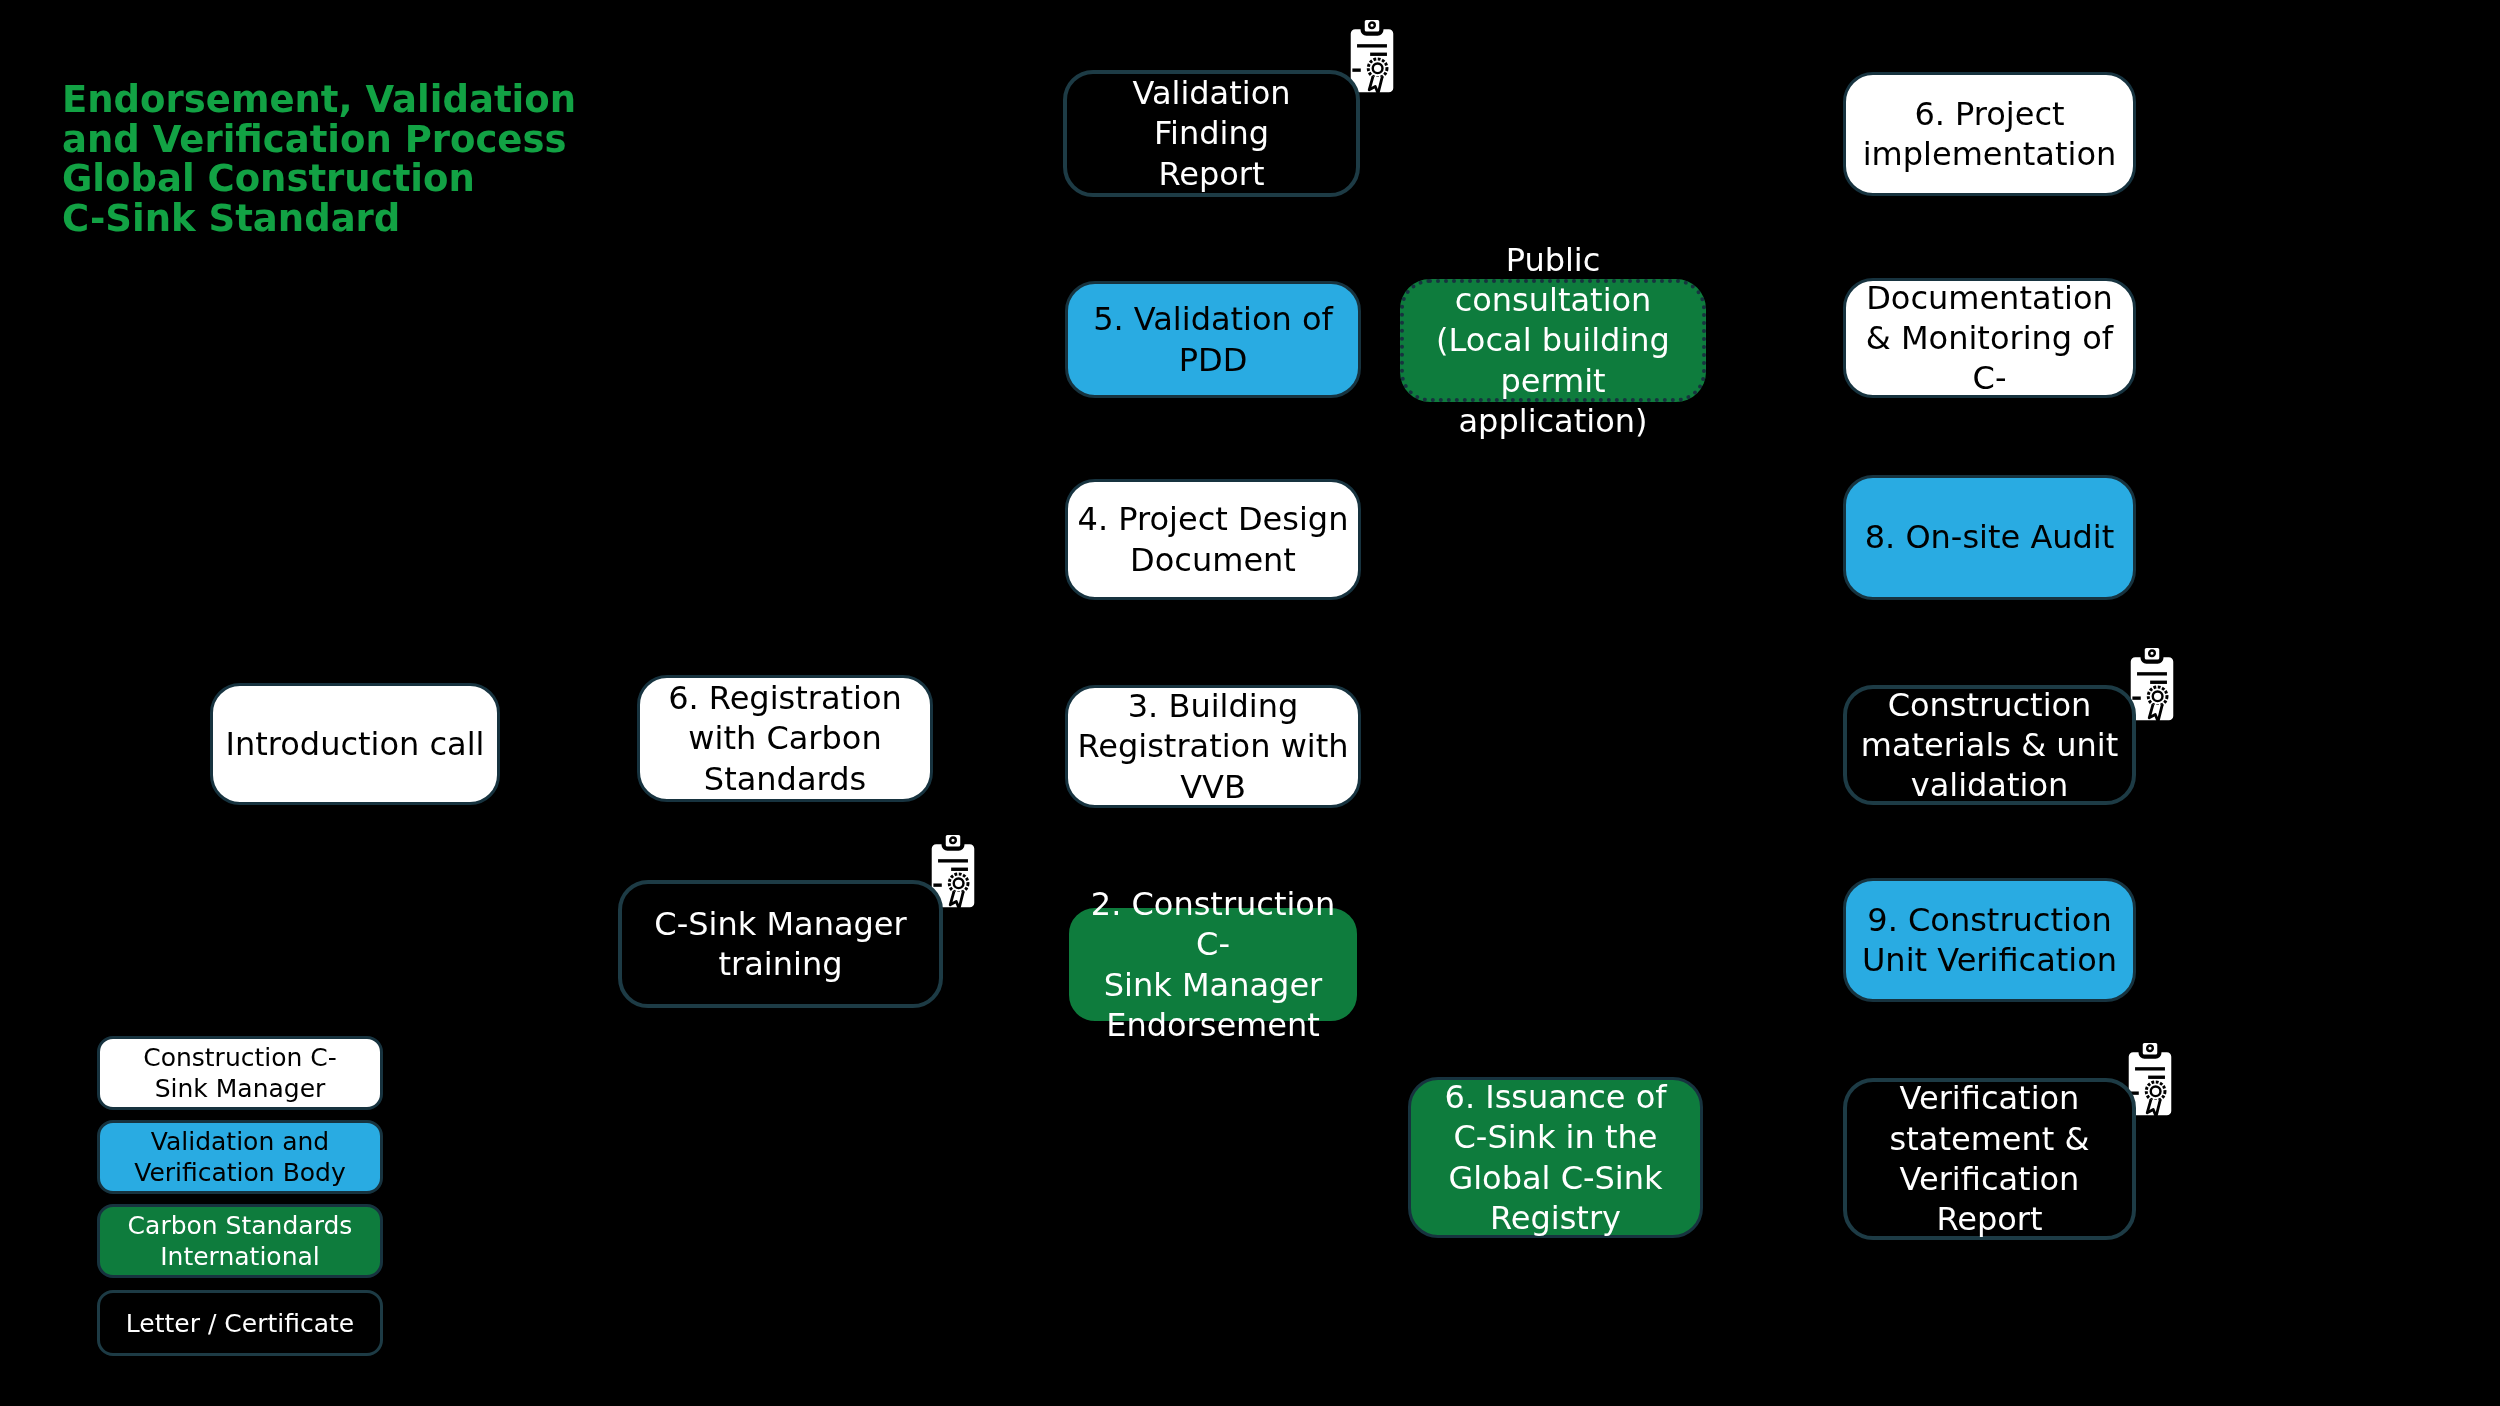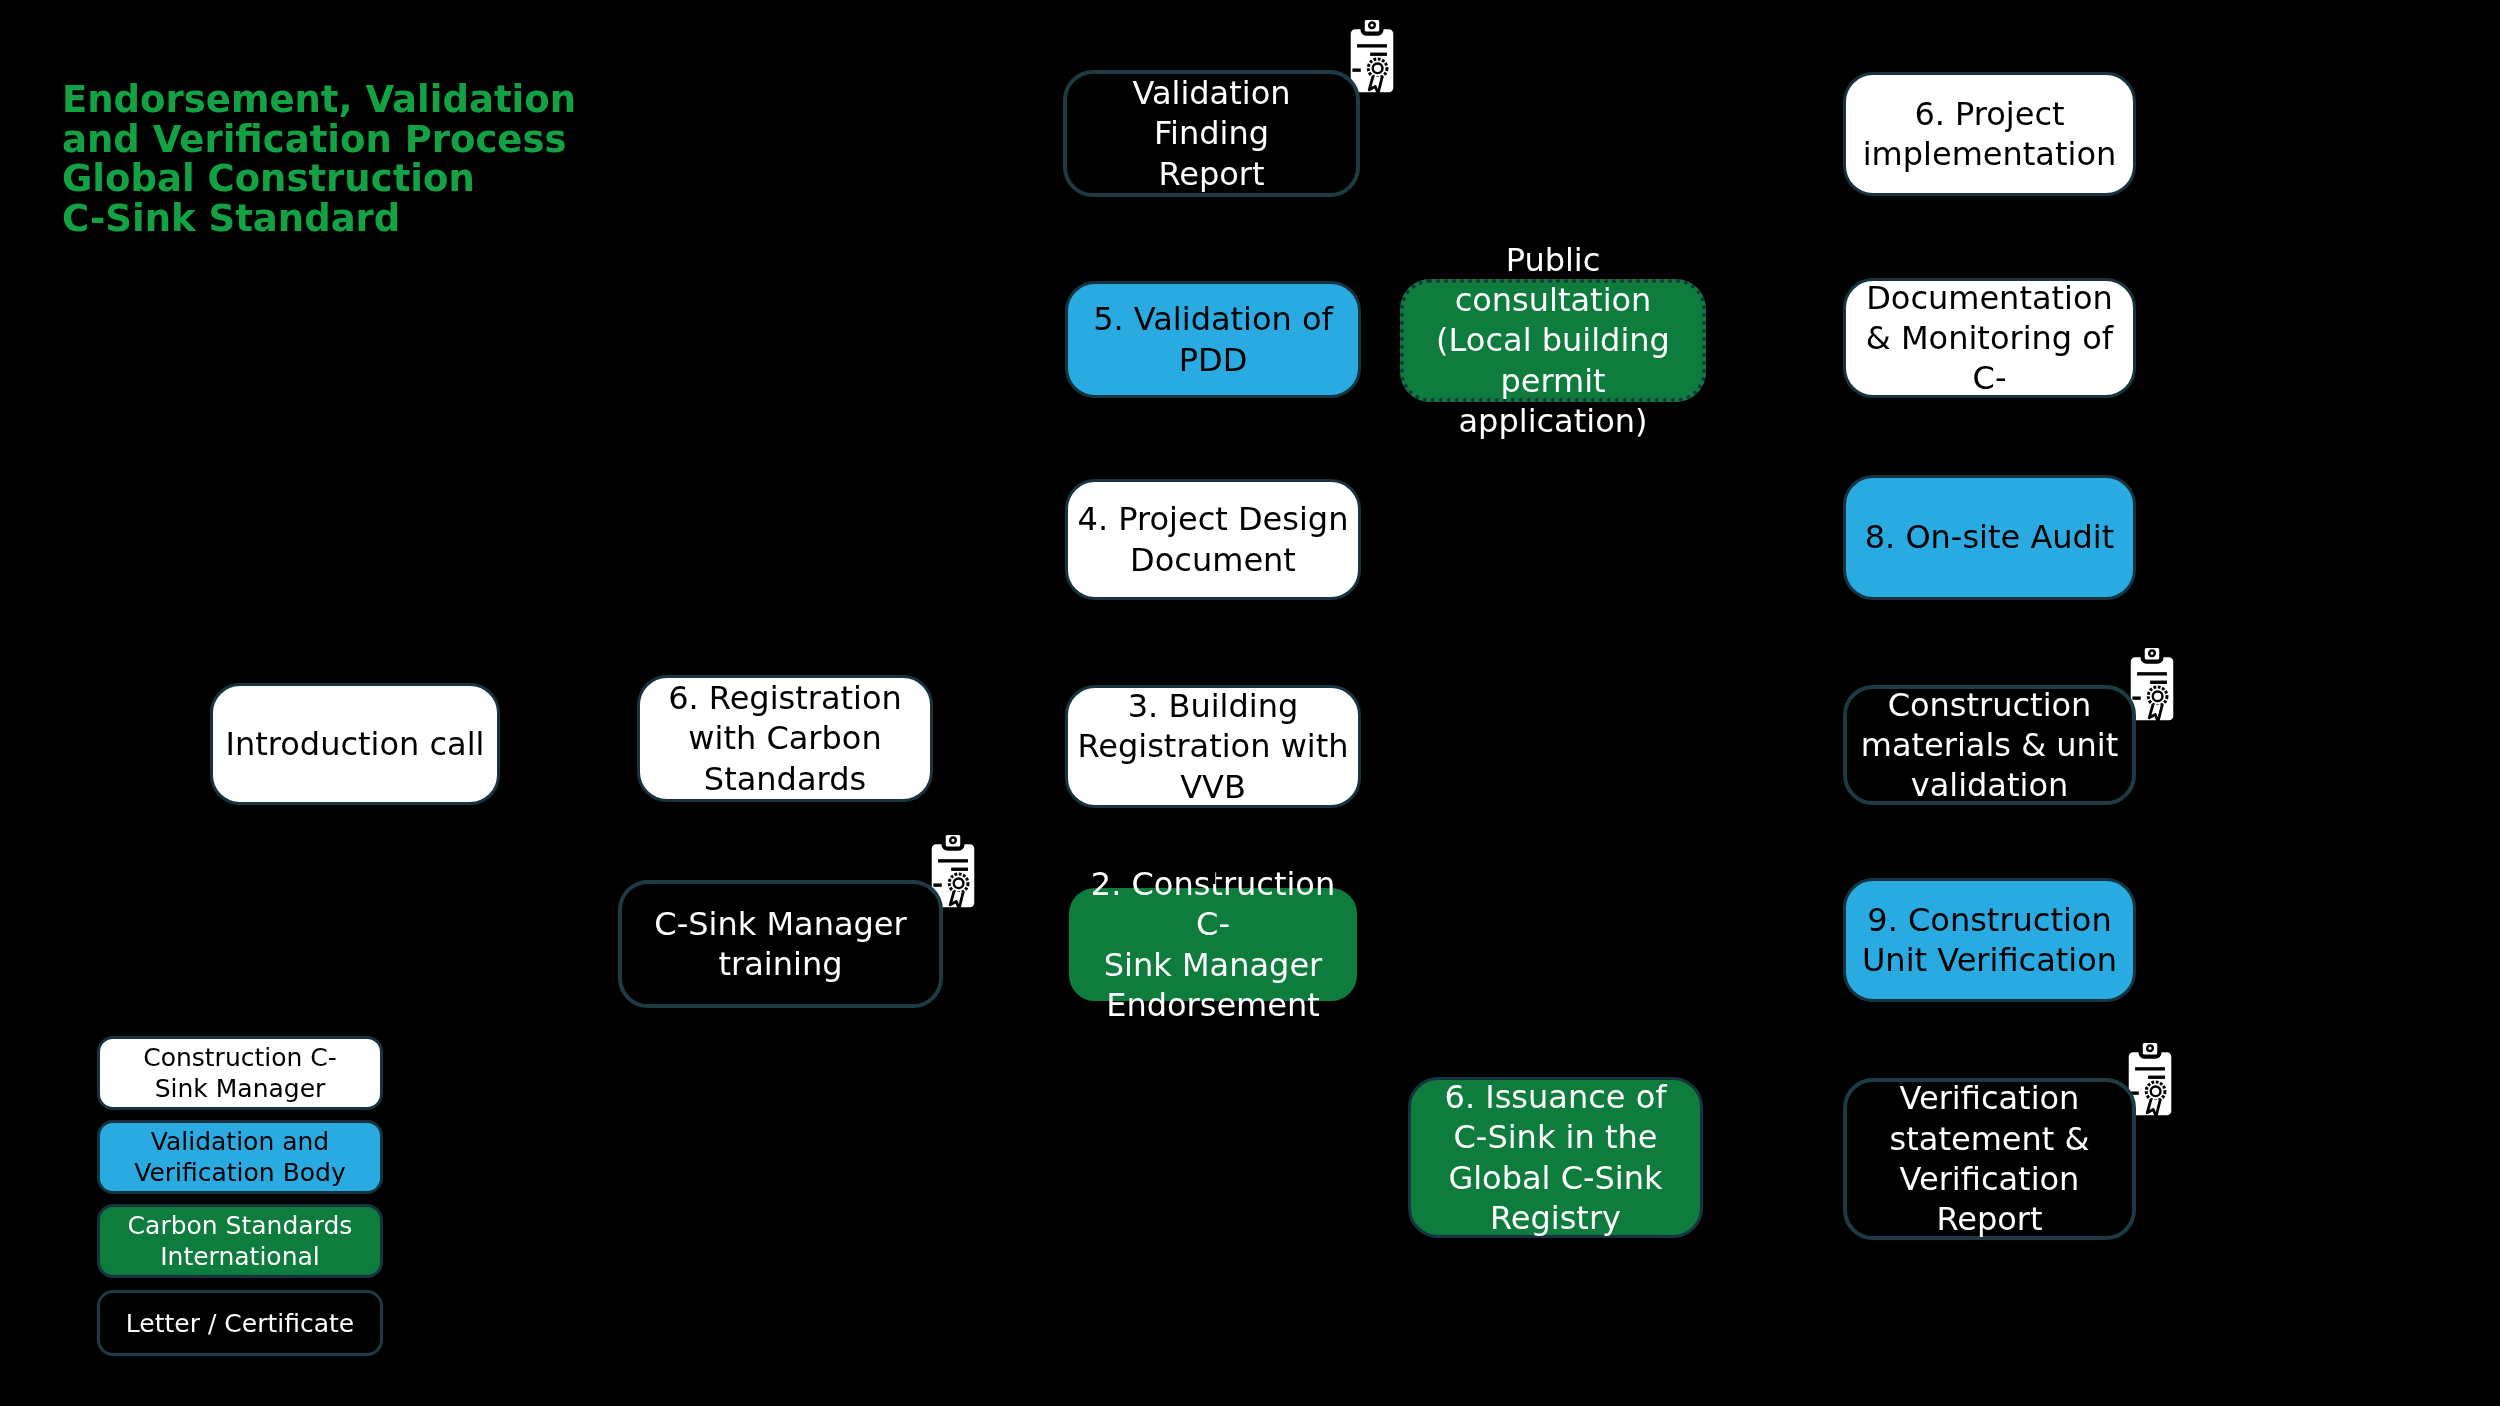--- a/index.html
+++ b/index.html
@@ -15,21 +15,21 @@
   .node{
     position:absolute;z-index:2;box-sizing:border-box;
     display:flex;align-items:center;justify-content:center;text-align:center;
     white-space:pre-line;border:3.5px solid #17333F;border-radius:30px;
     font-size:32px;line-height:1.26;padding:4px 8px;color:#000;background:#fff;
   }
   .white{background:#ffffff;color:#000;}
   .blue{background:#29ABE2;color:#000;}
   .green{background:#0E7C3D;color:#fff;}
   .black{background:#000000;color:#fff;border-color:#1D3B45;border-width:4px;}
-  .border-black{border-color:#000000;border-width:4px;}
+  .border-black{border-color:#000000;border-width:4px;margin-top:20px;}
   .dotted{border:4px dotted #17333F;}
   .legend-box{border-radius:16px;font-size:25px;border-width:3px;line-height:1.24;}
   .arrows{position:absolute;left:0;top:0;z-index:3;pointer-events:none;}
   .arrows line{stroke:#000;stroke-width:4.6;}
   .cert{position:absolute;z-index:1;}
   .defs{position:absolute;width:0;height:0;overflow:hidden;}
 </style>
 </head>
 <body>
 

